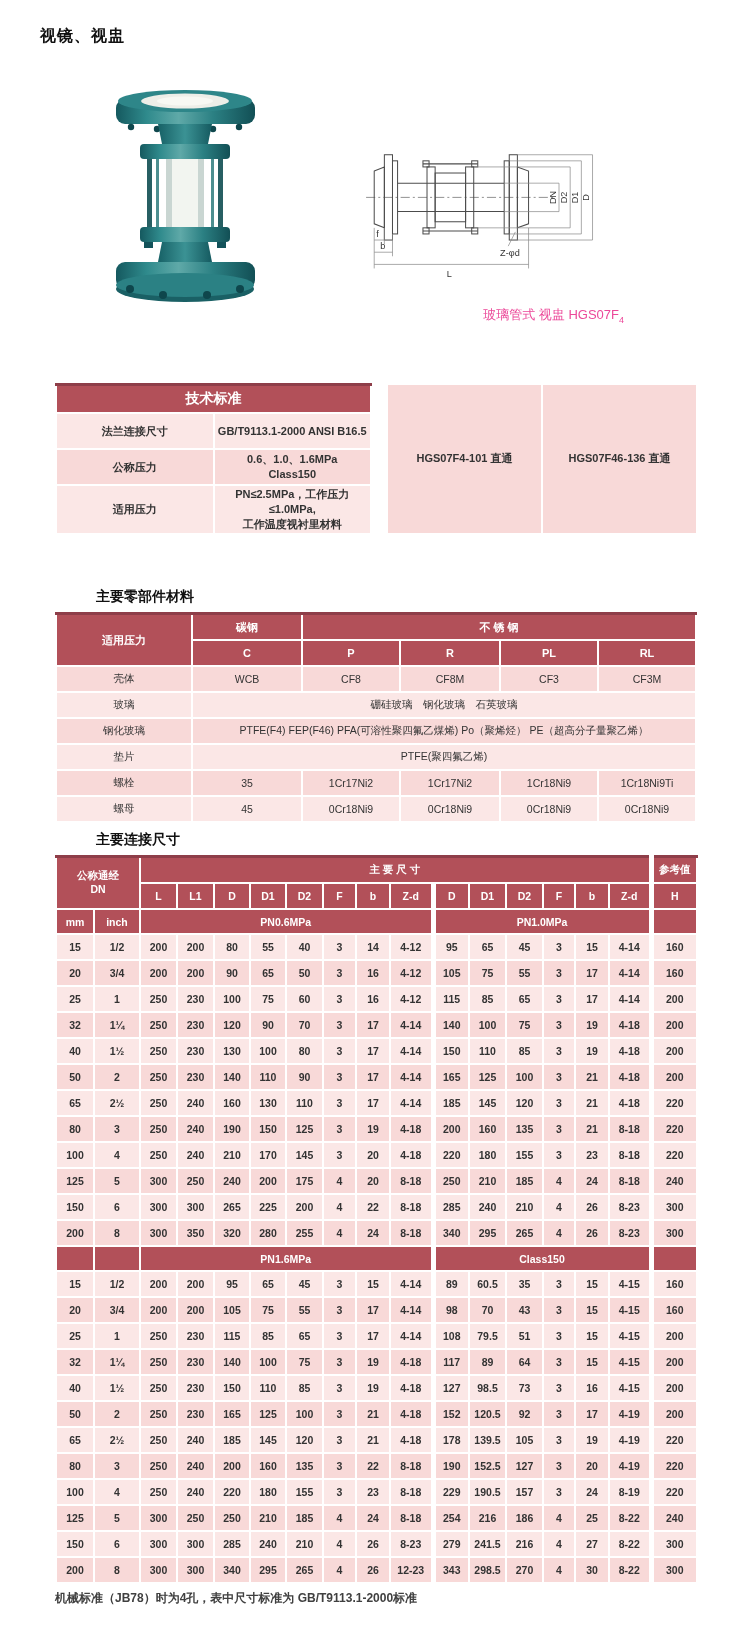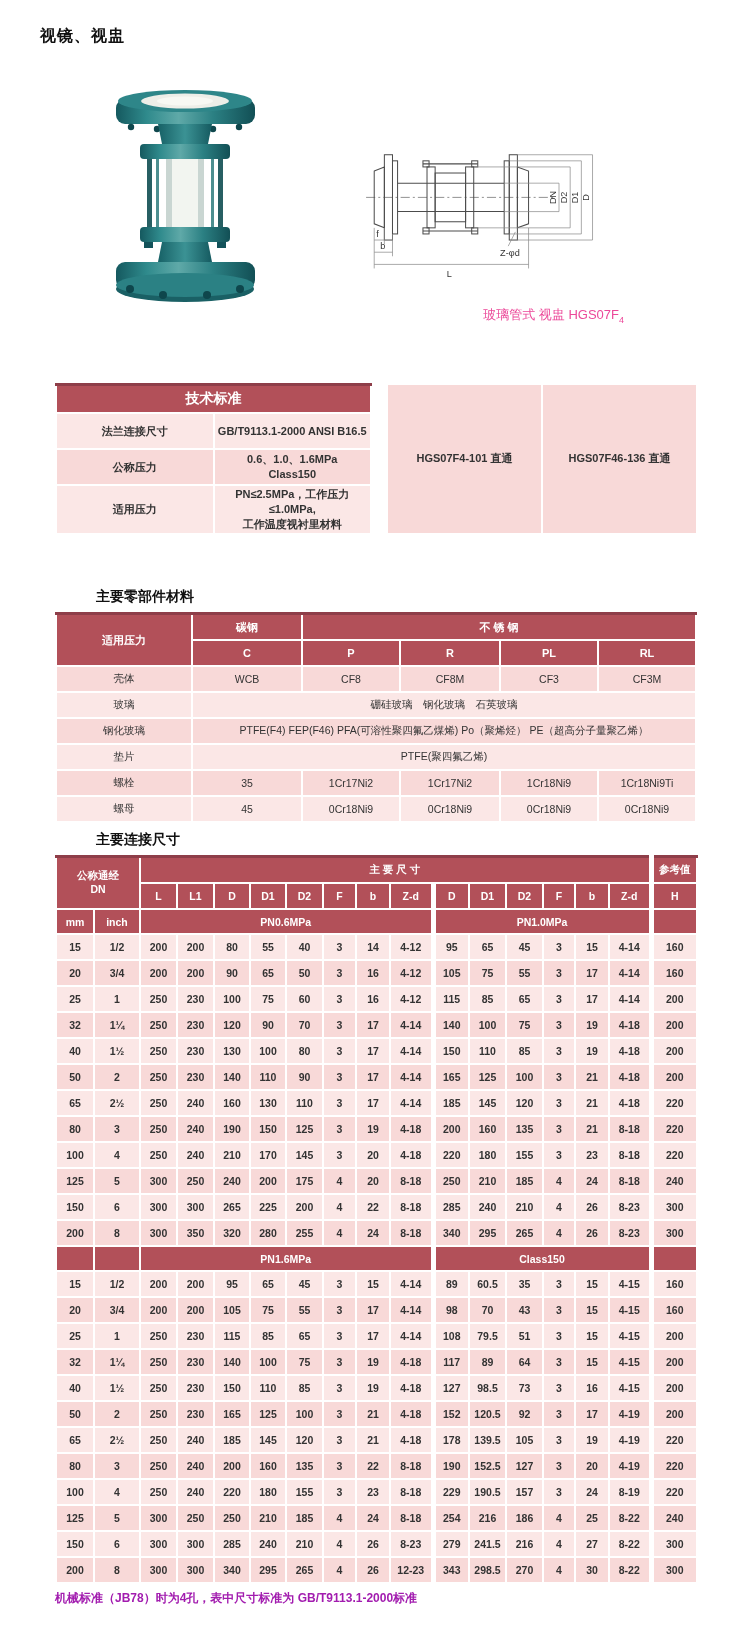--- a/index.html
+++ b/index.html
@@ -44,21 +44,21 @@
 
   
   .dims-wrap{position:absolute;left:55px;top:855px;}
   .dims-table{width:641px;}
   .dims-table th{height:22px;font-size:10.5px;}
   .dims-table td{height:22px;font-size:10.5px;font-weight:bold;text-align:center;color:#333;}
   .dims-table td.band{background:#b25059;color:#fff;height:21px;}
   .dims-table .gsep{border-left:5px solid #fff;}
   .dn-head{line-height:1.3;}
 
-  .footnote{position:absolute;left:55px;top:1590px;font-size:12px;font-weight:bold;color:#a21caf;text-align:center;}
+  .footnote{position:absolute;left:55px;top:1590px;font-size:12px;font-weight:bold;color:#404040;text-align:center;}
 </style>
 </head>
 <body>
 
 <div class="page">
 
   <div class="page-title">视镜、视盅</div>
 
   <div class="photo">
     <svg viewBox="0 0 165 225" width="165" height="225">

